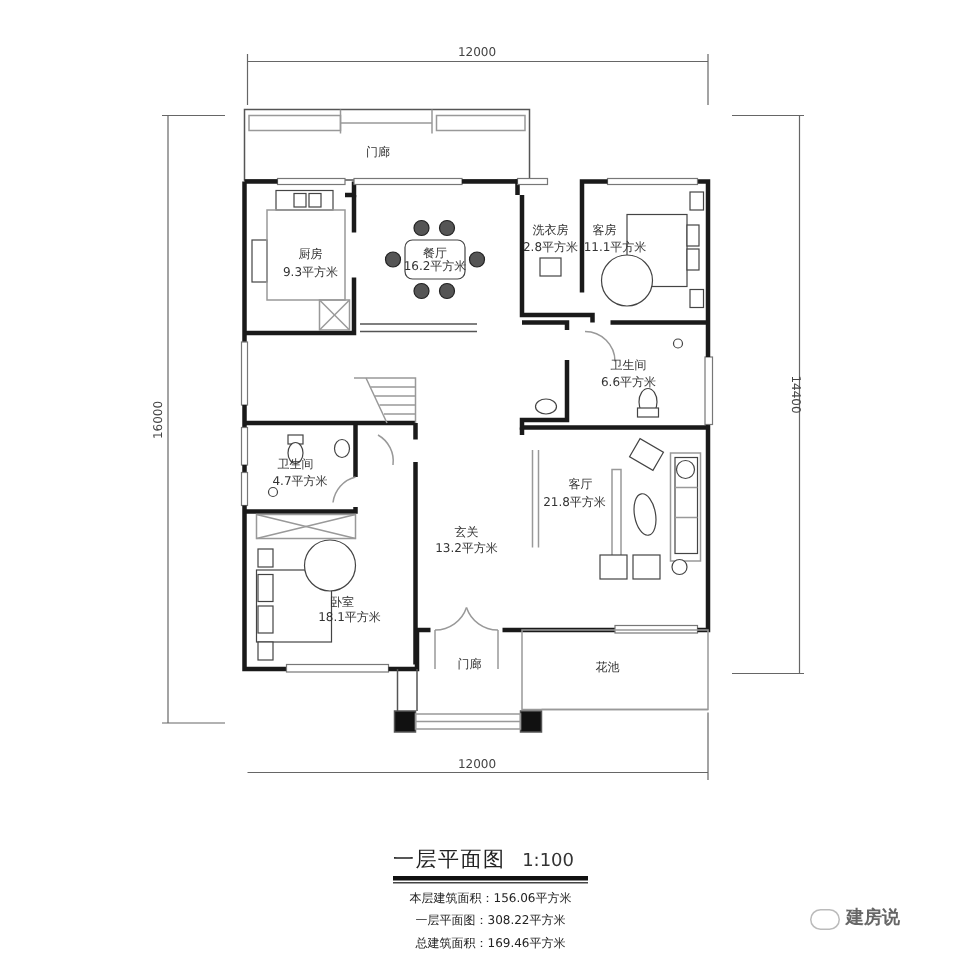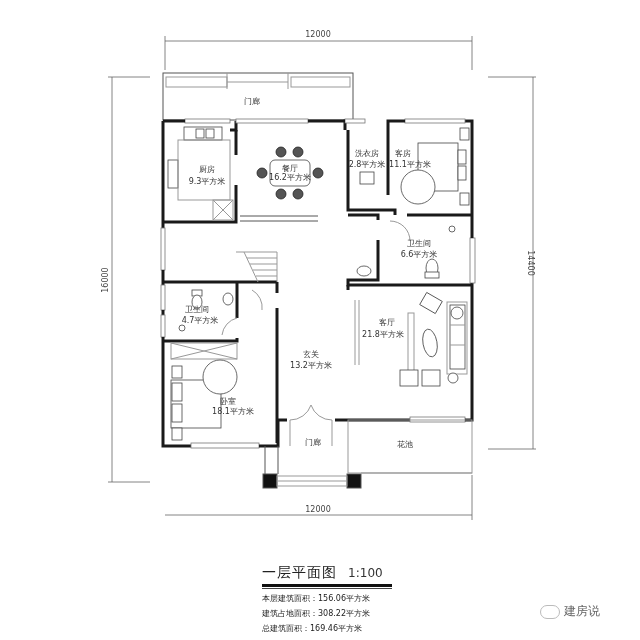--- a/index.html
+++ b/index.html
@@ -13,22 +13,22 @@
     .pillar { fill: #111; stroke: #555; stroke-width: 1; }
     .rlabel { font-size: 8px; fill: #333; text-anchor: middle; }
     .dimtext { font-size: 8px; fill: #444; text-anchor: middle; }
     .furn { fill: #fff; stroke: #444; stroke-width: 0.8; }
     .chair { fill: #555; stroke: #222; stroke-width: 0.8; }
     #title-block { position: absolute; left: 262px; top: 562px; width: 130px; }
     #title-block .t { font-size: 14px; color: #222; letter-spacing: 1px; text-align: center; }
     #title-block .scale { font-size: 12px; color: #333; margin-left: 6px; }
     #title-block .rule { height: 3px; background: #111; margin-top: 2px; }
     #title-block .rule2 { height: 1px; background: #444; margin-top: 1px; }
-    #title-block .stat { font-size: 8px; color: #222; margin-top: 4px; white-space: nowrap; }
-    #watermark { position: absolute; left: 540px; top: 603px; font-size: 12px; color: #666; display: flex; align-items: center; gap: 4px; }
+    #title-block .stat { font-size: 8px; color: #222; margin-top: 4px; white-space: nowrap; text-align: center; }
+    #watermark { position: absolute; left: 540px; top: 603px; font-size: 12px; color: #666; display: flex; align-items: flex-end; gap: 4px; font-weight: bold; }
     #watermark .logo { width: 18px; height: 12px; border: 1px solid #bbb; border-radius: 8px; }
   </style>
 </head>
 <body>
 
 <svg id="plan" viewBox="0 0 640 640" xmlns="http://www.w3.org/2000/svg">
 
   <g>
     <line class="dim" x1="165" y1="41" x2="472" y2="41"></line>
     <line class="dim" x1="165" y1="36" x2="165" y2="70"></line>
@@ -246,20 +246,20 @@
 </svg>
 
 <div id="title-block">
   <div>
     <span class="t">一层平面图</span>
     <span class="scale">1:100</span>
   </div>
   <div class="rule"></div>
   <div class="rule2"></div>
   <div class="stat">本层建筑面积：156.06平方米</div>
-  <div class="stat">建筑占地面积：308.22平方米</div>
+  <div class="stat">一层平面图：308.22平方米</div>
   <div class="stat">总建筑面积：169.46平方米</div>
 </div>
 
 <div id="watermark">
   <span class="logo"></span>
   <span>建房说</span>
 </div>
 
 </body></html>

